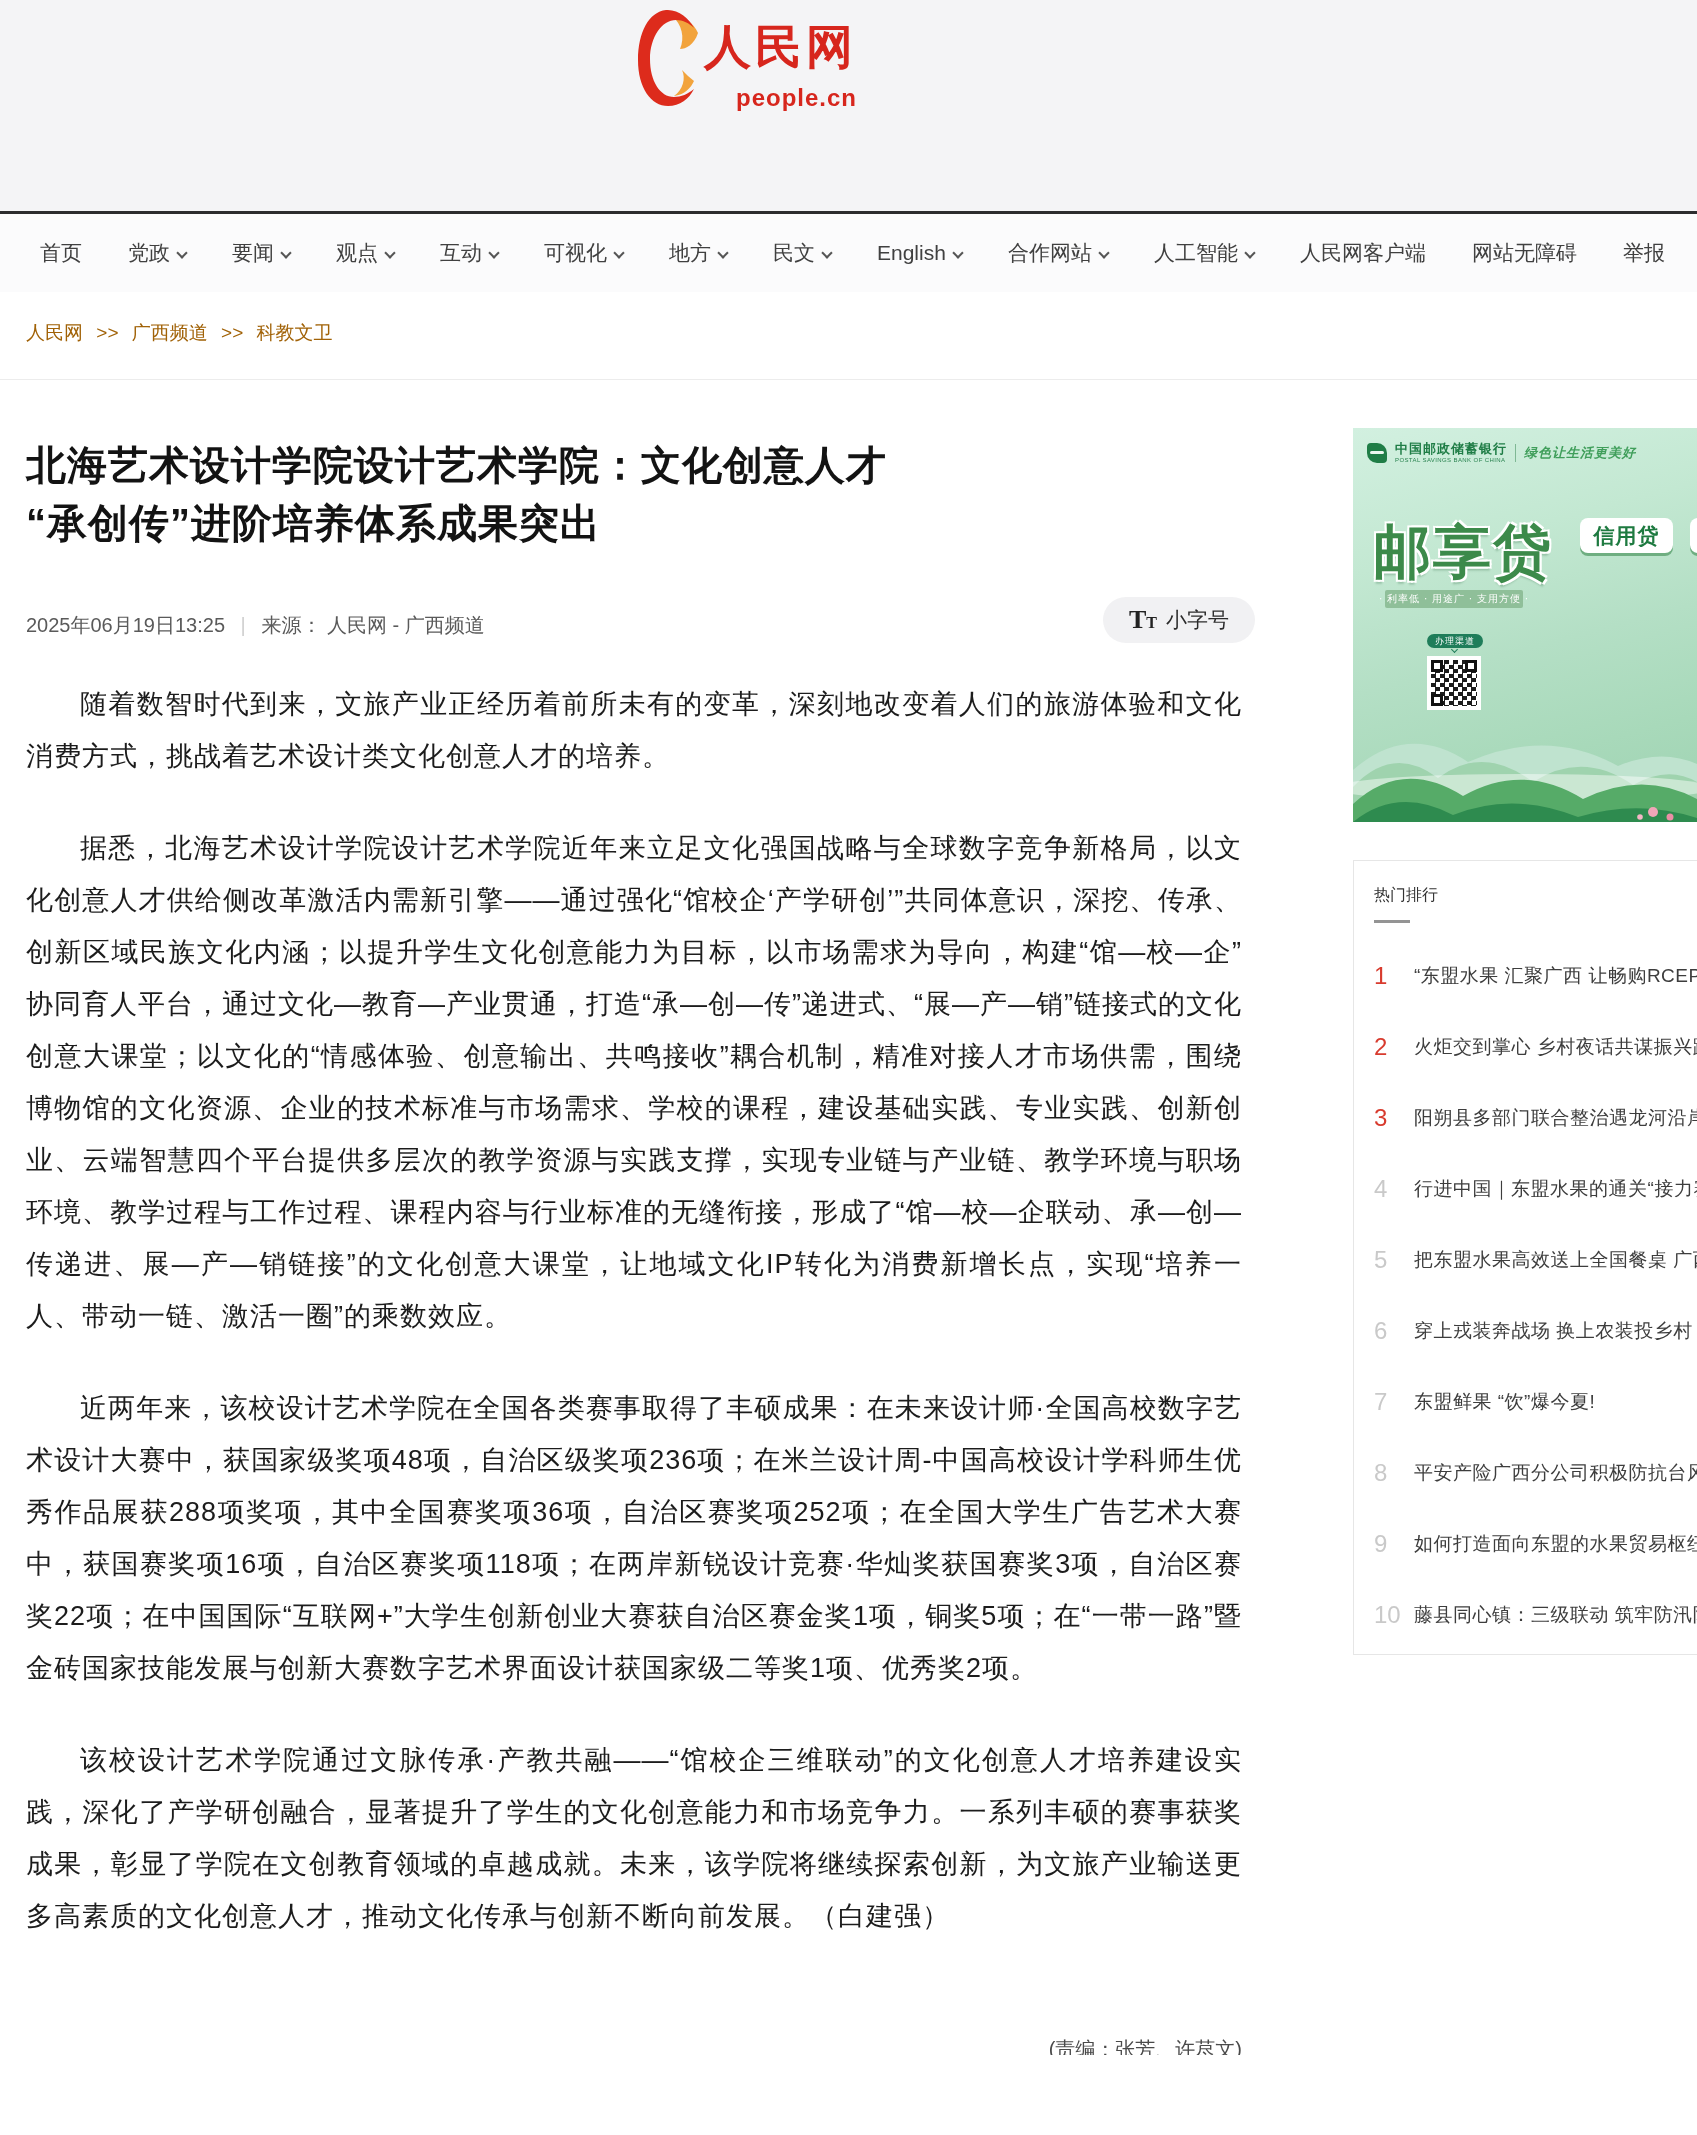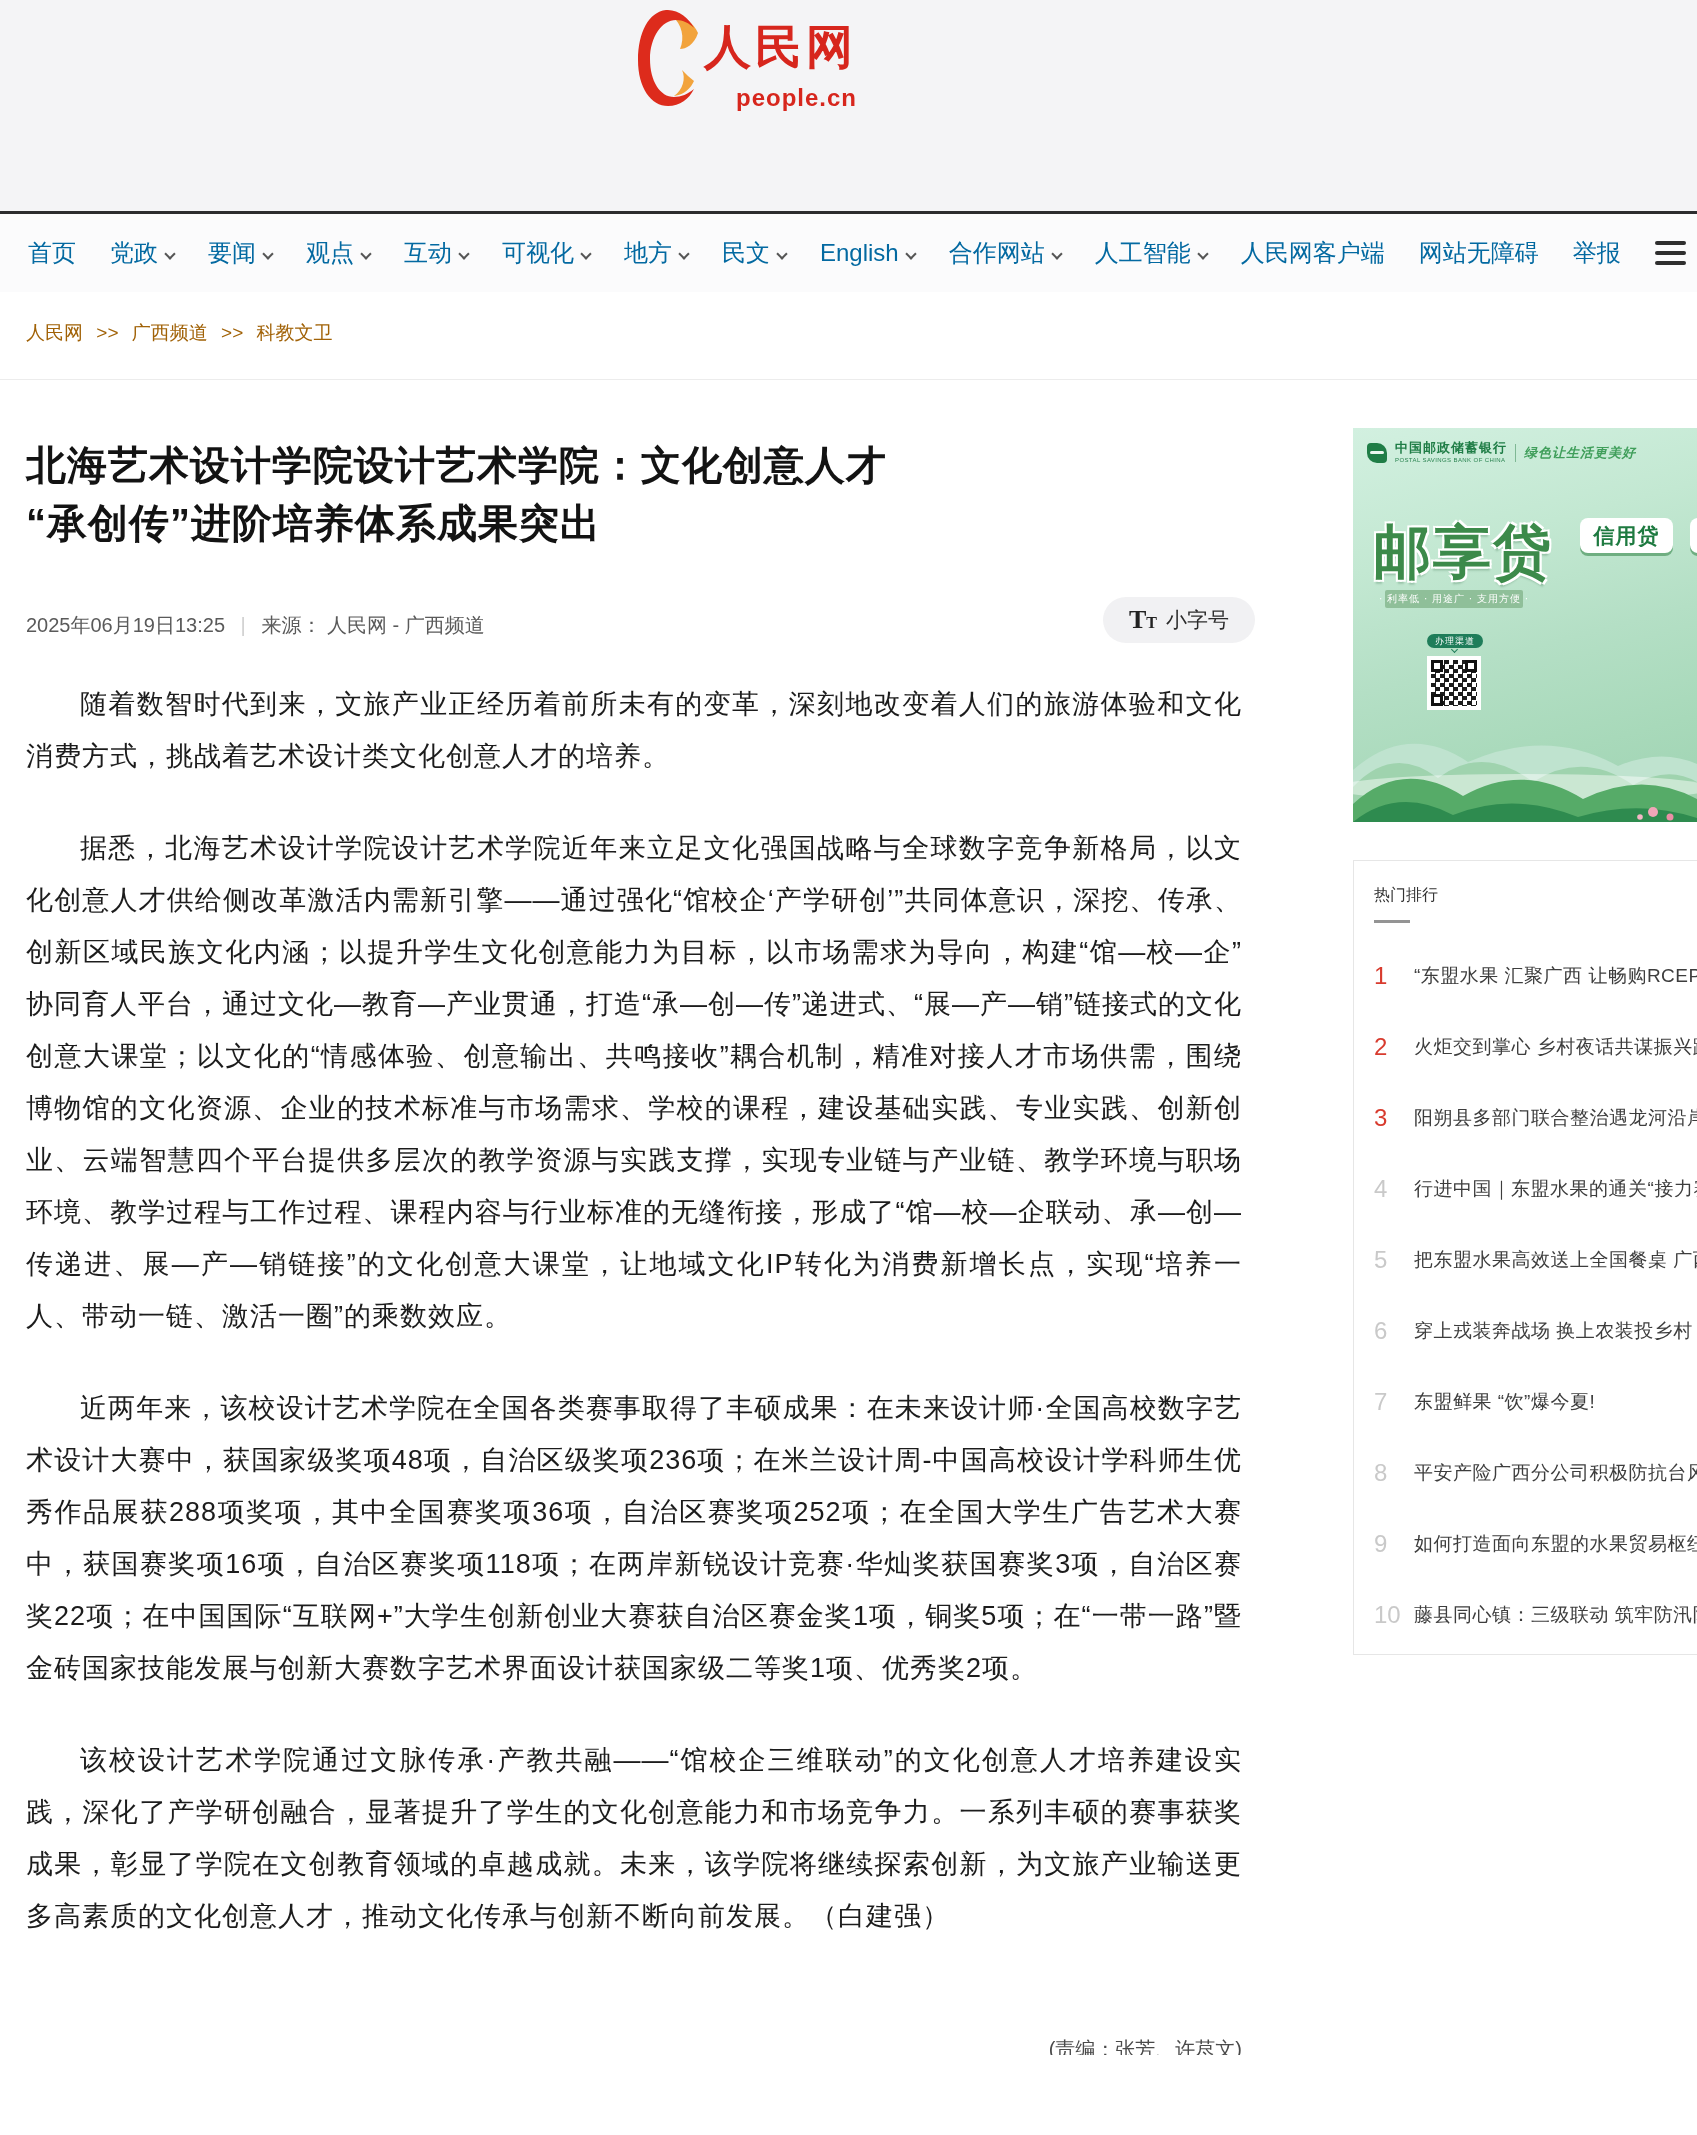--- a/index.html
+++ b/index.html
@@ -11,21 +11,21 @@
   .header { position:absolute; top:0; left:0; width:100%; height:211px; background:#f4f4f6; }
   .logo { position:absolute; left:636px; top:8px; display:flex; align-items:flex-start; cursor:pointer; }
   .logo-text { margin-left:6px; }
   .logo-cn { font-size:47px; font-weight:700; color:#d7261d; letter-spacing:4px; line-height:78px; }
   .logo-en { font-size:24px; font-weight:700; color:#d7261d; letter-spacing:1px; text-align:right; margin-top:-2px; }
   .dark-line { position:absolute; top:211px; left:0; width:100%; height:3px; background:#2c2c2e; }
 
   
   .nav { position:absolute; top:214px; left:0; width:100%; height:78px; background:#fbfbfc;
          display:flex; align-items:center; padding:0 28px; }
-  .nav-item { font-size:24px; color:#0369a1; margin-right:34px; white-space:nowrap; cursor:pointer; }
+  .nav-item { font-size:21px; color:#404040; margin-right:34px; white-space:nowrap; cursor:pointer;margin-left:12px; }
   .chev { display:inline-block; width:8px; height:8px; border-right:2px solid #555; border-bottom:2px solid #555;
           transform:rotate(45deg); margin-left:8px; vertical-align:3px; }
   .nav-spacer { flex:1; }
   .hamburger { display:flex; flex-direction:column; gap:6px; margin-right:58px; cursor:pointer; }
   .hamburger i { display:block; width:31px; height:4px; background:#2f2f2f; border-radius:2px; }
   .search-btn { cursor:pointer; line-height:0; }
 
   
   .breadcrumb { position:absolute; top:320px; left:26px; font-size:19px; color:#a16207; }
   .breadcrumb span { cursor:pointer; }
@@ -56,21 +56,21 @@
   .share-pill { width:150px; height:48px; background:#f3f3f5; border-radius:24px;
                 display:flex; align-items:center; justify-content:center; cursor:pointer; }
 
   
   .ad { position:absolute; left:1353px; top:428px; width:344px; height:394px; overflow:hidden; cursor:pointer;
         background:linear-gradient(165deg,#d2f0e0 0%,#c3e8d2 30%,#b4dfc5 55%,#a8d9ba 78%,#9ed2b2 100%); }
   .ad-toprow { position:absolute; left:14px; top:14px; display:flex; align-items:center; gap:8px; }
   .psbc-mark { width:20px; height:20px; background:#1f7d46; border-radius:4px 10px 4px 10px; position:relative; }
   .psbc-mark::after { content:""; position:absolute; left:3px; top:8px; width:14px; height:3px; background:#eaf6ee; border-radius:2px; }
   .psbc-names { line-height:1; }
-  .psbc-cn { font-size:13px; font-weight:700; color:#1f7d46; letter-spacing:1px;font-family:Liberation Mono, monospace; }
+  .psbc-cn { font-size:13px; font-weight:700; color:#1f7d46; letter-spacing:1px; }
   .psbc-en { font-size:6px; color:#2a8350; letter-spacing:.4px; margin-top:2px; }
   .ad-divider { width:1px; height:18px; background:#7fb894; }
   .ad-slogan { font-size:13px; font-weight:700; font-style:italic; color:#3f9e5a; letter-spacing:1px; }
 
   .ad-product { position:absolute; left:20px; top:86px; font-size:58px; font-weight:800; color:#3c8a4a; letter-spacing:2px;
                 text-shadow:2px 2px 0 #fff,-2px -2px 0 #fff,2px -2px 0 #fff,-2px 2px 0 #fff,0 4px 2px rgba(31,90,50,.25); }
   .ad-ribbon { position:absolute; left:32px; top:162px; width:138px; height:18px; background:#8fbf99;
                border-radius:2px; display:flex; align-items:center; justify-content:center; }
   .ad-ribbon span { font-size:10px; color:#fff; letter-spacing:1px; white-space:nowrap; }
 

